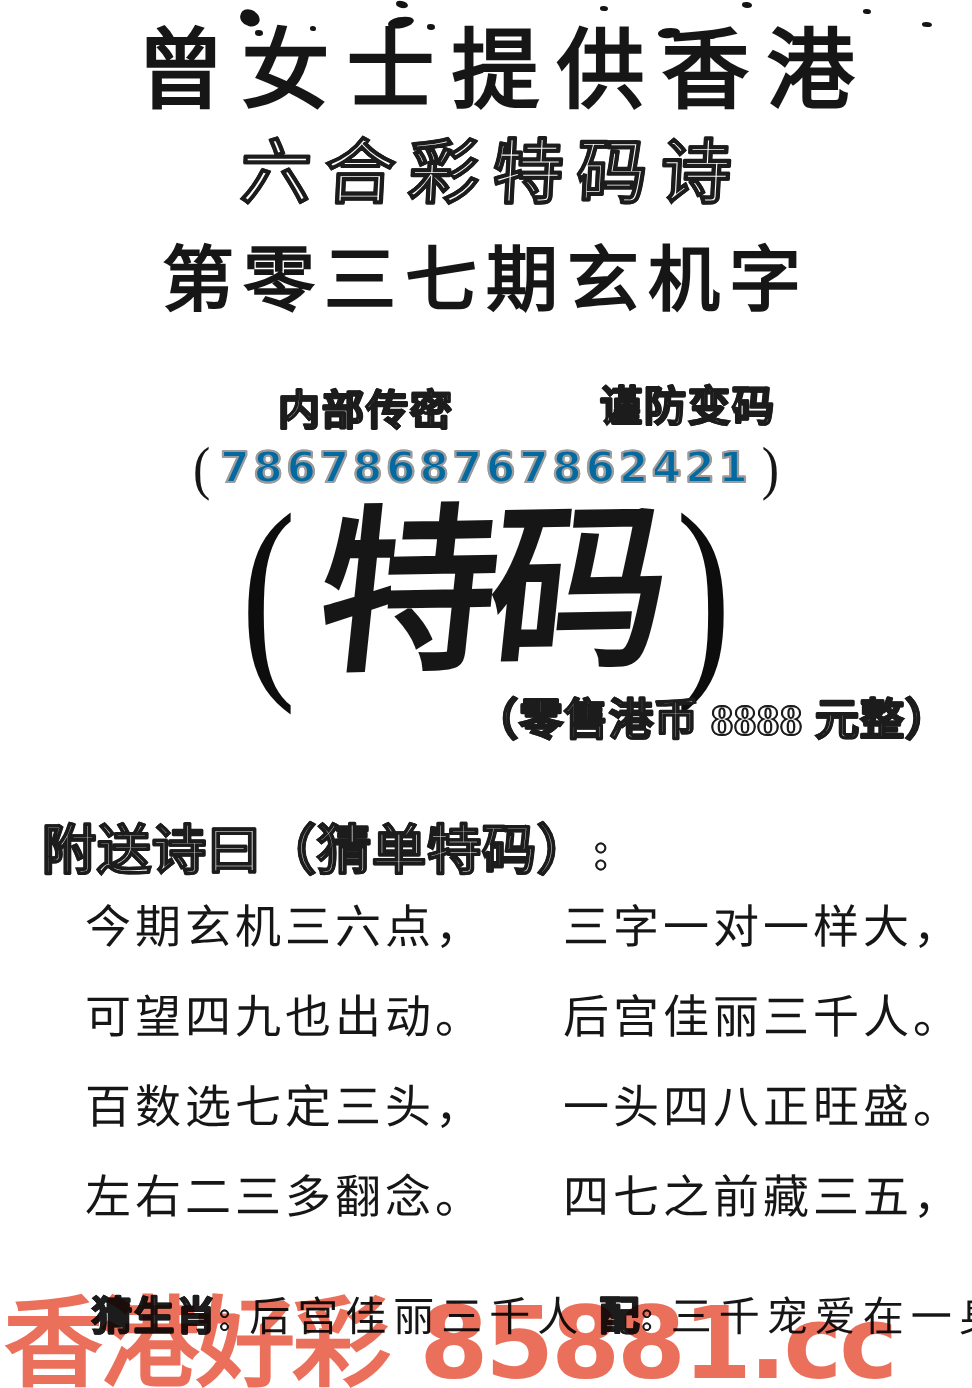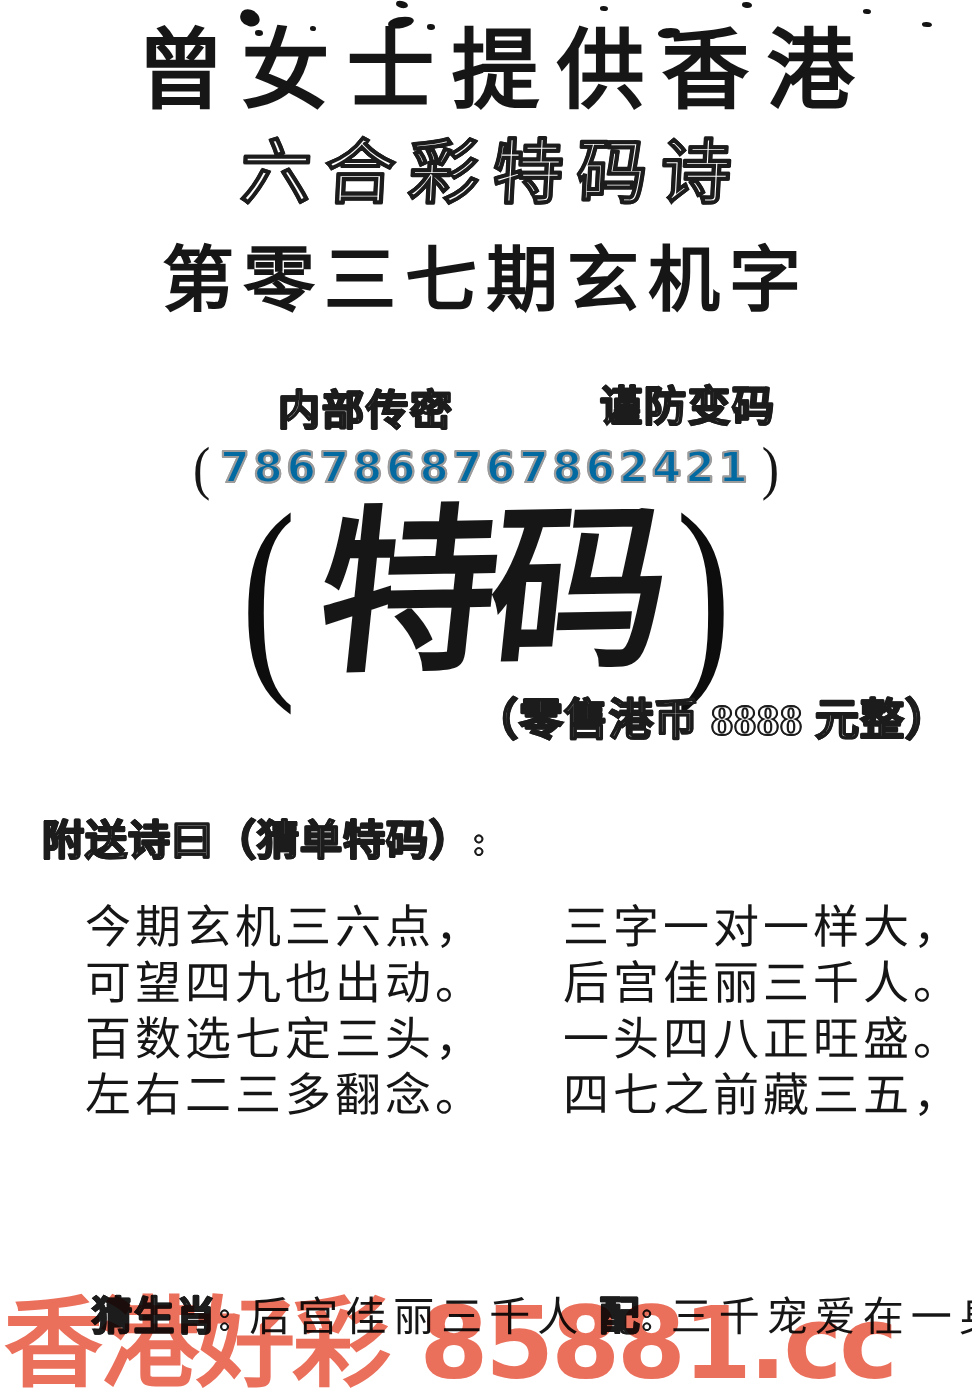--- a/index.html
+++ b/index.html
@@ -69,24 +69,24 @@
     transform: scaleY(1.35); line-height: 1;
   }
   .feature-text {
     font-size: 178px; font-weight: 900; line-height: 1;
     letter-spacing: -8px; transform: skewX(-7deg) rotate(-1deg);
     padding: 0 14px 0 22px;
   }
 
   .price-note { top: 684px; right: 22px; font-size: 44px; letter-spacing: 1px; }
 
-  .poem-intro { top: 806px; left: 42px; font-size: 42px; letter-spacing: 1px; }
+  .poem-intro { top: 806px; left: 42px; font-size: 54px; letter-spacing: 1px; }
 
   .poem-col {
-    top: 900px; display: flex; flex-direction: column; 
+    top: 900px; display: flex; flex-direction: column; gap: 34px;
     font-size: 46px; letter-spacing: 4px; line-height: 56px;
   }
   .poem-col.left  { left: 85px; }
   .poem-col.right { left: 563px; }
 
   .zodiac-row {
     top: 1288px; left: 92px; display: flex; align-items: flex-start;
     font-size: 41px; line-height: 58px; z-index: 2;
   }
   .zodiac-label { letter-spacing: 2px; margin-right: 16px; font-size: 40px; }

